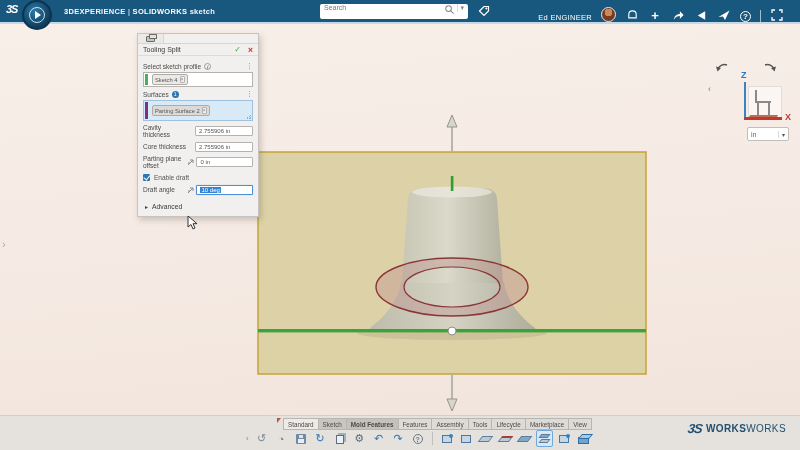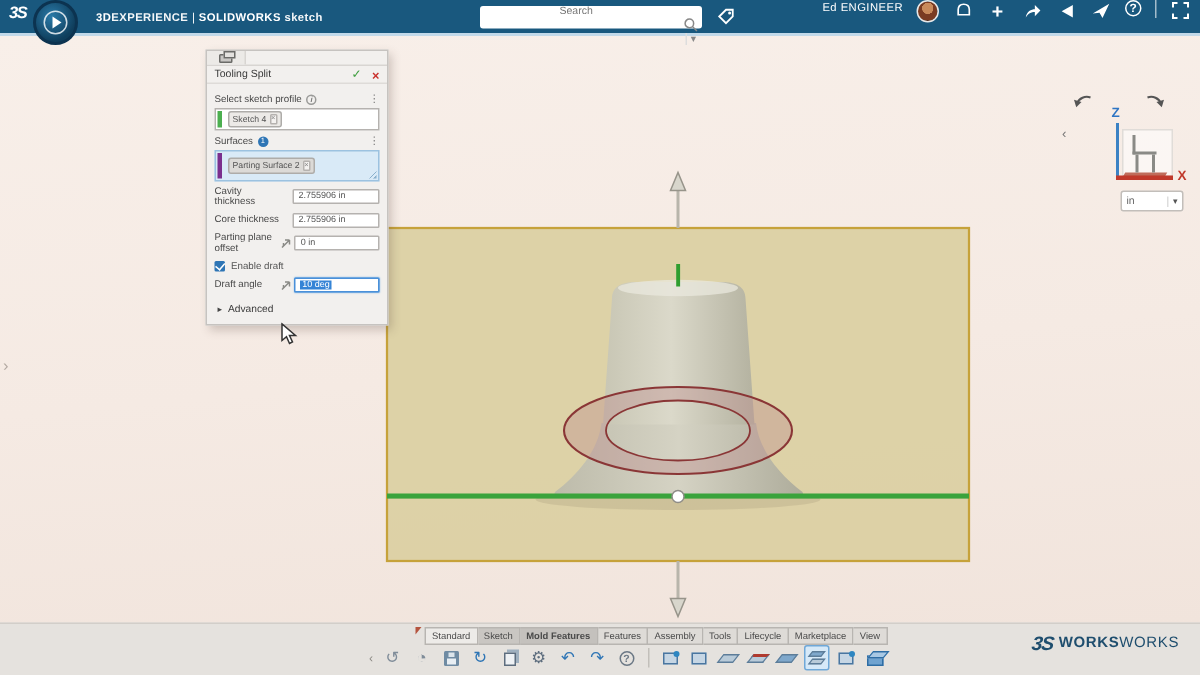--- a/index.html
+++ b/index.html
@@ -11,26 +11,26 @@
   .topbar-accent { position:absolute; left:0; top:22px; width:800px; height:2px; background:#c2d9e9; z-index:29; }
   .ds-mark { position:absolute; left:6px; top:3px; color:#fff; font-size:11px; font-style:italic; font-weight:bold; letter-spacing:-1px; }
   .compass { position:absolute; left:22px; top:0px; width:30px; height:30px; border-radius:50%;
              background:radial-gradient(circle at 40% 35%, #2a7aa8, #0f3e5c 70%); border:2px solid #0c3click; border:2px solid #0c3350;
              z-index:31; display:flex; align-items:center; justify-content:center; }
   .compass .ring { width:16px; height:16px; border-radius:50%; border:1.5px solid rgba(255,255,255,.8); display:flex; align-items:center; justify-content:center; }
   .compass .play { width:0; height:0; border-left:6px solid #fff; border-top:4px solid transparent; border-bottom:4px solid transparent; margin-left:2px; }
   .brand { position:absolute; left:64px; top:7px; color:#fff; font-size:7.5px; letter-spacing:.3px; white-space:nowrap; }
   .brand b { font-weight:bold; }
   .brand .lt { font-weight:bold; opacity:.95; }
-  .searchbox { position:absolute; left:320px; top:3.5px; width:148px; height:15px; background:#fff; border-radius:2px; display:flex; align-items:flex-end;flex-direction:column; }
+  .searchbox { position:absolute; left:320px; top:3.5px; width:148px; height:15px; background:#fff; border-radius:2px; display:flex; align-items:flex-start; }
   .searchbox input { flex:1; border:none; outline:none; font-size:7px; color:#555; padding:0 4px; background:transparent; min-width:0; }
   .searchbox .mag { flex:0 0 auto; margin-right:2px; }
   .searchbox .caret { flex:0 0 auto; color:#888; font-size:7px; padding:0 4px 0 2px; border-left:1px solid #ddd; }
   .tag-ic { position:absolute; left:477px; top:4px; }
-  .tb-right { position:absolute; right:6px; top:0; height:22px; display:flex; align-items:flex-start; gap:9px; color:#fff; }
+  .tb-right { position:absolute; right:16px; top:0; height:22px; display:flex; align-items:flex-end; gap:9px; color:#fff; }
   .tb-right .uname { font-size:7.5px; letter-spacing:.3px; }
   .avatar { width:15px; height:15px; border-radius:50%; background:radial-gradient(circle at 50% 35%, #c98a5b 0 35%, #7a3b22 36% 75%, #4a2415 76%); border:1px solid #e8e8e8; }
   .tbic { width:14px; height:14px; display:flex; align-items:center; justify-content:center; font-size:11px; color:#fff; }
   .tb-sep { width:1px; height:12px; background:rgba(255,255,255,.6); }
   .help-circ { width:11px; height:11px; border:1.2px solid #fff; border-radius:50%; font-size:8px; line-height:9px; text-align:center; font-weight:bold; }
 
   
   .viewport { position:absolute; left:0; top:24px; width:800px; height:391px; background:linear-gradient(175deg,#f8efe9 0%, #f5eae3 55%, #f1e4dc 100%); }
   .scene { position:absolute; left:250px; top:88px; }
   .edge-chev { position:absolute; left:2px; top:214px; color:#b3a9a2; font-size:11px; }

